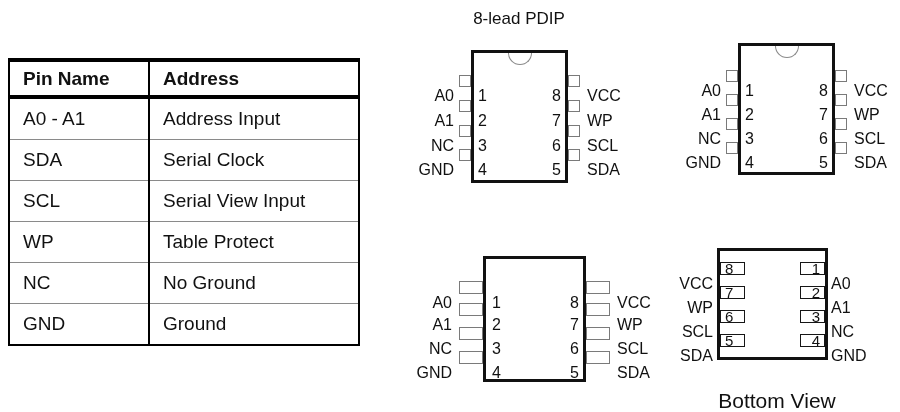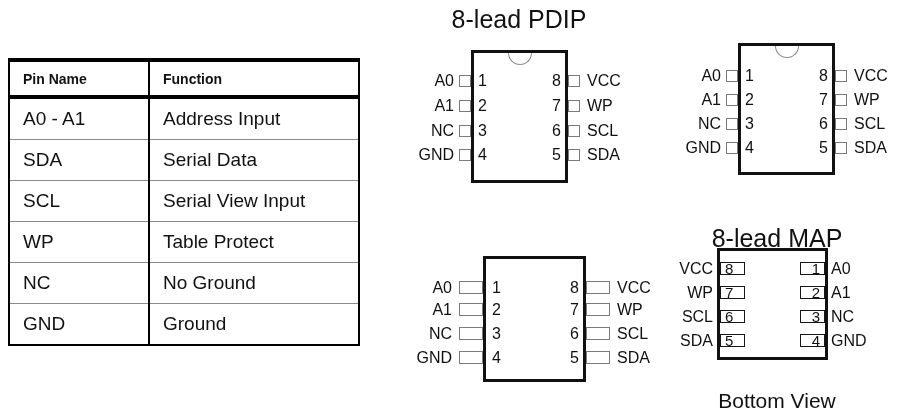--- a/index.html
+++ b/index.html
@@ -6,67 +6,67 @@
   #canvas{position:relative;width:900px;height:412px;background:#ffffff;
     font-family:"Liberation Sans","DejaVu Sans",sans-serif;color:#111;overflow:hidden;}
 
   
   .tbl-title{position:absolute;left:8px;top:25px;font-size:21px;line-height:23px;white-space:nowrap;}
   .tbl-title .b{font-weight:700;margin-right:9px;}
   .dtable{position:absolute;left:8px;top:58px;width:350px;border-collapse:collapse;
     table-layout:fixed;border:2px solid #000;}
   .dtable col.c1{width:140px;}
   .dtable col.c2{width:210px;}
-  .dtable th{font-size:14px;font-weight:700;text-align:left;padding:0 0 0 13px;height:33px;
+  .dtable th{font-size:19px;font-weight:700;text-align:left;padding:0 0 0 13px;height:33px;
     border-top:4px solid #000;border-bottom:4px solid #000;vertical-align:middle;}
   .dtable td{font-size:19px;font-weight:400;text-align:left;padding:0 0 0 13px;height:40px;
     border-bottom:1px solid #8a8a8a;vertical-align:middle;}
   .dtable th:first-child,.dtable td:first-child{border-right:2px solid #000;}
 
   
   .pkg{position:absolute;}
-  .ptitle{position:absolute;top:0;left:0;text-align:center;font-size:25px;line-height:22px;white-space:nowrap;}
+  .ptitle{position:absolute;top:0;left:0;text-align:center;font-size:17px;line-height:22px;white-space:nowrap;}
   .pcap{position:absolute;left:0;text-align:center;font-size:21px;line-height:22px;white-space:nowrap;}
   .body{position:absolute;border:3px solid #111;background:#fff;box-sizing:border-box;}
   .notch{position:absolute;top:0;left:50%;transform:translateX(-50%);width:22px;height:11px;
     border:1px solid #8a8a8a;border-top:none;border-radius:0 0 12px 12px;background:#fff;}
   .stub{position:absolute;width:12px;height:12px;border:1px solid #7a7a7a;box-sizing:border-box;background:#fff;}
   .stubw{position:absolute;width:24px;height:13px;border:1px solid #7a7a7a;box-sizing:border-box;background:#fff;}
   .mbox{position:absolute;width:25px;height:13px;border:1.5px solid #161616;box-sizing:border-box;
     font-size:15px;line-height:10px;display:flex;align-items:center;background:#fff;}
   .mbox.l{justify-content:flex-start;padding-left:4px;}
   .mbox.r{justify-content:flex-end;padding-right:4px;}
-  .plabel,.pnum{position:absolute;font-size:16px;line-height:17px;height:17px;white-space:nowrap;}
+  .plabel,.pnum{position:absolute;font-size:16px;line-height:17px;height:17px;white-space:nowrap;margin-top:15px;}
   .tr{text-align:right;}
 </style>
 </head>
 <body>
 
 <div id="canvas">
 
 
   <table class="dtable">
     <colgroup>
         <col class="c1">
         <col class="c2">
       </colgroup>
     <thead>
       <tr>
         <th>Pin Name</th>
-        <th>Function</th>
+        <th>Address</th>
       </tr>
     </thead>
     <tbody>
       <tr>
         <td>A0 - A1</td>
         <td>Address Input</td>
       </tr>
       <tr>
         <td>SDA</td>
-        <td>Serial Data</td>
+        <td>Serial Clock</td>
       </tr>
       <tr>
         <td>SCL</td>
         <td>Serial View Input</td>
       </tr>
       <tr>
         <td>WP</td>
         <td>Table Protect</td>
       </tr>
       <tr>
@@ -163,21 +163,20 @@
     <div class="stubw" style="left:178px;top:93px;"></div>
     <div class="stubw" style="left:178px;top:117px;"></div>
     <div class="stubw" style="left:178px;top:141px;"></div>
     <div class="plabel" style="left:209px;top:69px;">VCC</div>
     <div class="plabel" style="left:209px;top:91px;">WP</div>
     <div class="plabel" style="left:209px;top:115px;">SCL</div>
     <div class="plabel" style="left:209px;top:139px;">SDA</div>
   </div>
 
   <div class="pkg" style="left:660px;top:215px;width:240px;height:197px;">
-    <div class="ptitle" style="width:234px;top:12px;">8-lead MAP</div>
     <div class="body" style="left:57px;top:33px;width:111px;height:112px;"></div>
     <div class="plabel tr" style="left:0;top:45px;width:53px;">VCC</div>
     <div class="plabel tr" style="left:0;top:69px;width:53px;">WP</div>
     <div class="plabel tr" style="left:0;top:93px;width:53px;">SCL</div>
     <div class="plabel tr" style="left:0;top:117px;width:53px;">SDA</div>
     <div class="mbox l" style="left:60px;top:47px;">8</div>
     <div class="mbox l" style="left:60px;top:71px;">7</div>
     <div class="mbox l" style="left:60px;top:95px;">6</div>
     <div class="mbox l" style="left:60px;top:119px;">5</div>
     <div class="mbox r" style="left:140px;top:47px;">1</div>

